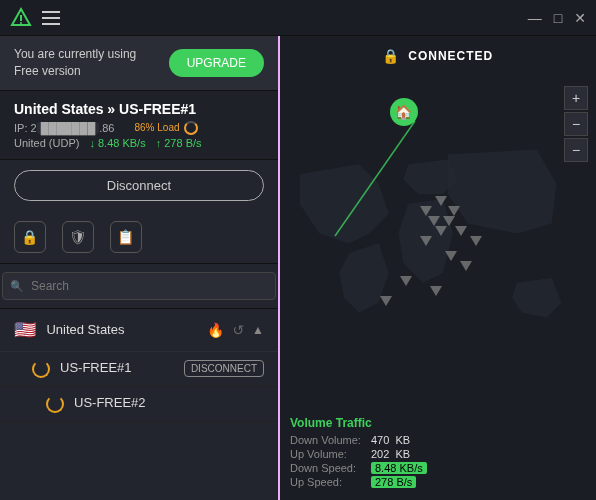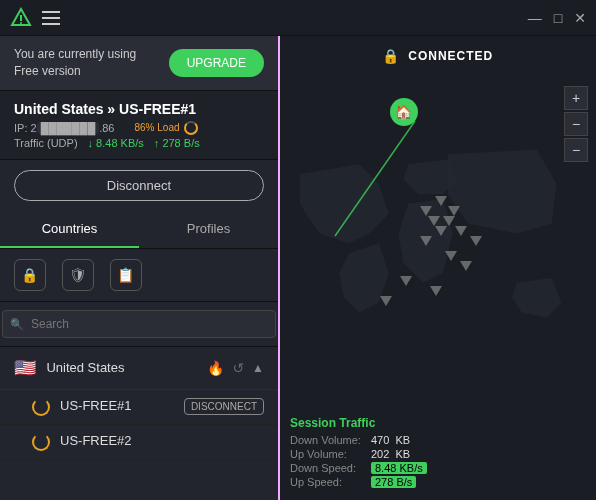--- a/index.html
+++ b/index.html
@@ -460,32 +460,28 @@
     <div class="server-info">
       <div class="server-name">United States » US-FREE#1</div>
       <div class="server-details">
         <span>IP: 2<span class="ip-mask">███████</span>.86</span>
         <span class="load-badge">
           <span>86% Load</span>
           <div class="load-circle"></div>
         </span>
       </div>
       <div class="server-protocol">
-        <span>Traffic (UDP)</span>
+        <span>United (UDP)</span>
         <span class="speed-down">↓ 8.48 KB/s</span>
         <span class="speed-up">↑ 278 B/s</span>
       </div>
     </div>
 
     <button class="disconnect-btn">Disconnect</button>
 
-    <div class="tabs">
-      <div class="tab active">Countries</div>
-      <div class="tab">Profiles</div>
-    </div>
 
     <div class="filter-icons">
       <div class="filter-icon">🔒</div>
       <div class="filter-icon">🛡</div>
       <div class="filter-icon">📋</div>
     </div>
 
     <div class="search-container">
       <div class="search-wrapper">
         <input class="search-input" type="text" placeholder="Search" style="">
@@ -505,21 +501,21 @@
       </div>
 
       <div class="server-item-sub" style="padding-left: 32px;">
         <div class="circle-loader"></div>
         <span class="server-item-name">US-FREE#1</span>
         <div class="server-item-actions">
           <button class="disconnect-badge">DISCONNECT</button>
         </div>
       </div>
 
-      <div class="server-item-sub" style="padding-left: 32px;">
+      <div class="server-item-sub" style="padding-left: 46px;">
         <div class="circle-loader"></div>
         <span class="server-item-name">US-FREE#2</span>
       </div>
 
     </div>
 
     <div style="position:absolute; right: 280px; top: 380px; width: 4px; height: 80px; background: #444; border-radius: 2px;"></div>
 
   </div>
 
@@ -566,21 +562,21 @@
       <span class="connected-text">CONNECTED</span>
     </div>
 
     <div class="map-zoom">
       <div class="zoom-btn">+</div>
       <div class="zoom-btn">−</div>
       <div class="zoom-btn">−</div>
     </div>
 
     <div class="session-traffic">
-      <div class="session-title">Session Traffic</div>
+      <div class="session-title">Volume Traffic</div>
       <div class="session-row">
         <span class="session-label">Down Volume:</span>
         <span class="session-value">470&nbsp;&nbsp;KB</span>
       </div>
       <div class="session-row">
         <span class="session-label">Up Volume:</span>
         <span class="session-value">202&nbsp;&nbsp;KB</span>
       </div>
       <div class="session-row">
         <span class="session-label">Down Speed:</span>

